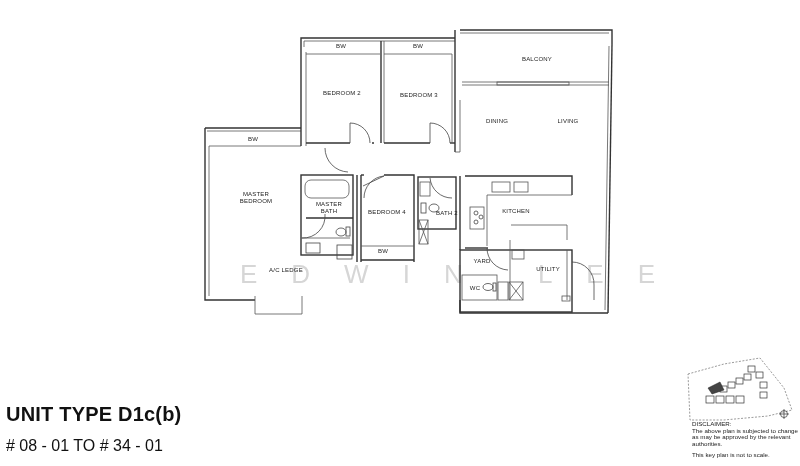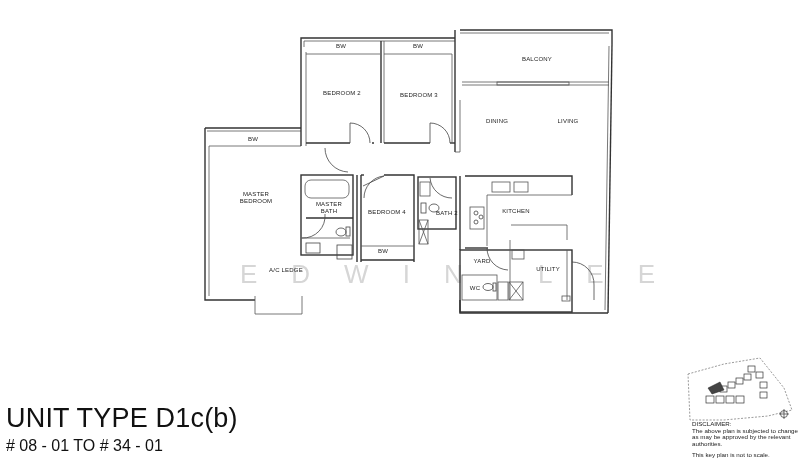--- a/index.html
+++ b/index.html
@@ -4,21 +4,21 @@
   <style>
     html, body { margin: 0; padding: 0; background: #ffffff; }
     body { width: 800px; height: 466px; position: relative; overflow: hidden; font-family: "Liberation Sans", sans-serif; color: #111; }
     #plan { position: absolute; left: 0; top: 0; width: 800px; height: 466px; }
     .wall { fill: none; stroke: #333; stroke-width: 1.4; }
     .thin { fill: none; stroke: #555; stroke-width: 0.8; }
     .fixture { fill: none; stroke: #444; stroke-width: 0.8; }
     .door { fill: none; stroke: #444; stroke-width: 0.8; }
     .room-label { font-family: "Liberation Sans", sans-serif; font-size: 6px; fill: #222; text-anchor: middle; letter-spacing: 0.2px; }
     .watermark { font-family: "Liberation Sans", sans-serif; font-size: 26px; fill: #d6d6d6; letter-spacing: 34px; }
-    .unit-title { position: absolute; left: 6px; top: 403px; font-size: 27px; font-weight: normal; color: #111; white-space: nowrap; letter-spacing: 0.2px; }
+    .unit-title { position: absolute; left: 6px; top: 403px; font-size: 20px; font-weight: bold; color: #111; white-space: nowrap; letter-spacing: 0.2px; }
     .unit-range { position: absolute; left: 6px; top: 437px; font-size: 16px; color: #111; white-space: nowrap; }
     .keyplan { position: absolute; left: 684px; top: 356px; width: 114px; height: 70px; }
     .disclaimer { position: absolute; left: 692px; top: 421px; width: 106px; font-size: 6.2px; line-height: 6.6px; color: #222; }
     .disclaimer .d-title { display: block; }
     .disclaimer .d-note { display: block; margin-top: 5px; }
   </style>
 </head>
 <body>
 
 <svg id="plan" viewBox="0 0 800 466" xmlns="http://www.w3.org/2000/svg">

